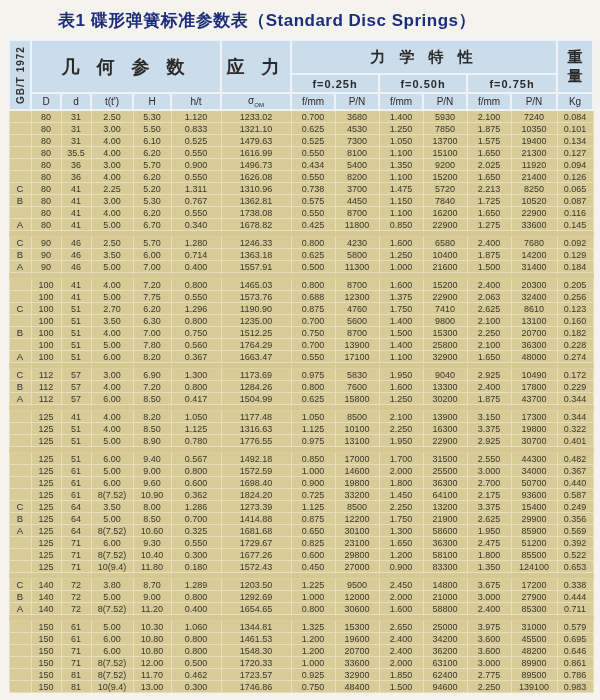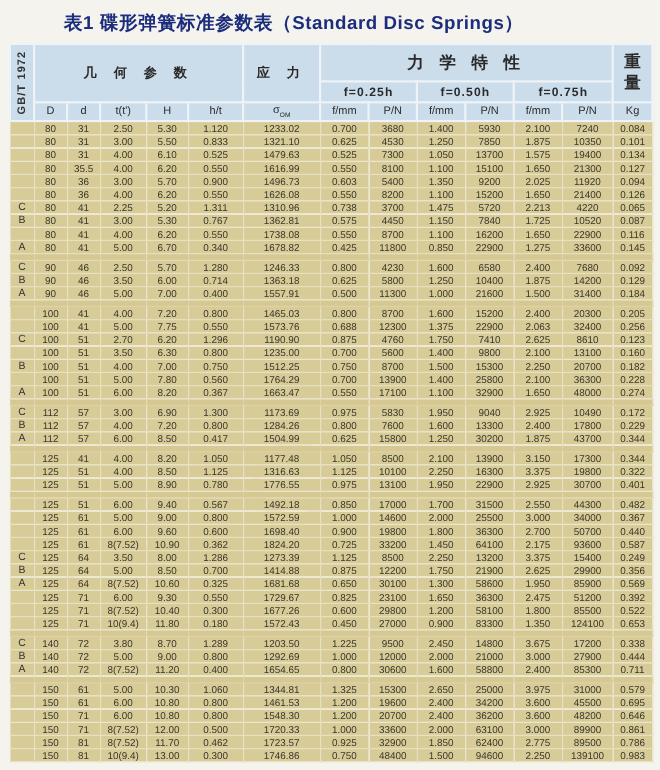--- a/index.html
+++ b/index.html
@@ -24,21 +24,21 @@
   thead th {
     background:#cbdcea; color:#2a2a2a;
     border:2px solid #eef3f7; font-weight:bold;
     padding:0;
   }
   th.std {
     width:22px; font-size:10px; font-weight:bold; color:#333;
     writing-mode:vertical-rl; transform:rotate(180deg);
     letter-spacing:1px; white-space:nowrap;
   }
-  th.big  { font-size:12px; letter-spacing:6px; }
+  th.big  { font-size:18px; letter-spacing:6px; }
   th.mech { font-size:15px; letter-spacing:5px; }
   th.wt   { font-size:15px; letter-spacing:0; line-height:1.25; }
   tr.sub th { font-size:11px; font-weight:bold; letter-spacing:1px; height:17px;margin-top:24px; }
   tr.cols th { font-size:10px; font-weight:normal; height:15px; }
   tr.cols th sub { font-size:6px; }
   tr.top th { height:32px; }
   
   tbody td {
     background:#d7cb98;
     border:1px solid #e7dfbc;
@@ -181,21 +181,21 @@
         <td>0.127</td>
       </tr>
       <tr>
         <td class="lbl"></td>
         <td>80</td>
         <td>36</td>
         <td>3.00</td>
         <td>5.70</td>
         <td>0.900</td>
         <td>1496.73</td>
-        <td>0.603</td>
+        <td>0.434</td>
         <td>5400</td>
         <td>1.350</td>
         <td>9200</td>
         <td>2.025</td>
         <td>11920</td>
         <td>0.094</td>
       </tr>
       <tr>
         <td class="lbl"></td>
         <td>80</td>
@@ -218,21 +218,21 @@
         <td>41</td>
         <td>2.25</td>
         <td>5.20</td>
         <td>1.311</td>
         <td>1310.96</td>
         <td>0.738</td>
         <td>3700</td>
         <td>1.475</td>
         <td>5720</td>
         <td>2.213</td>
-        <td>4220</td>
+        <td>8250</td>
         <td>0.065</td>
       </tr>
       <tr>
         <td class="lbl">B</td>
         <td>80</td>
         <td>41</td>
         <td>3.00</td>
         <td>5.30</td>
         <td>0.767</td>
         <td>1362.81</td>

